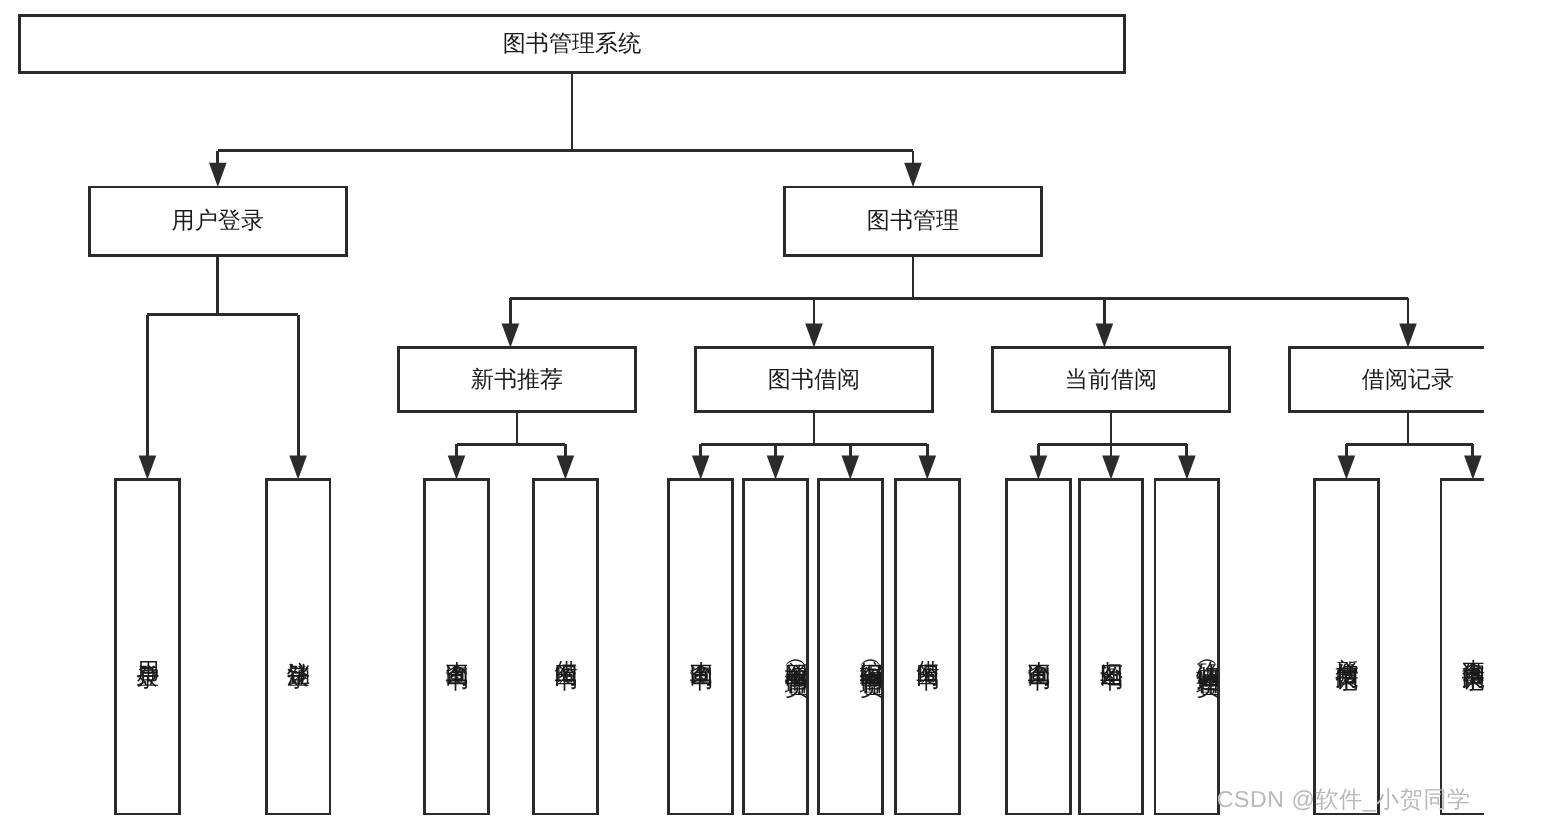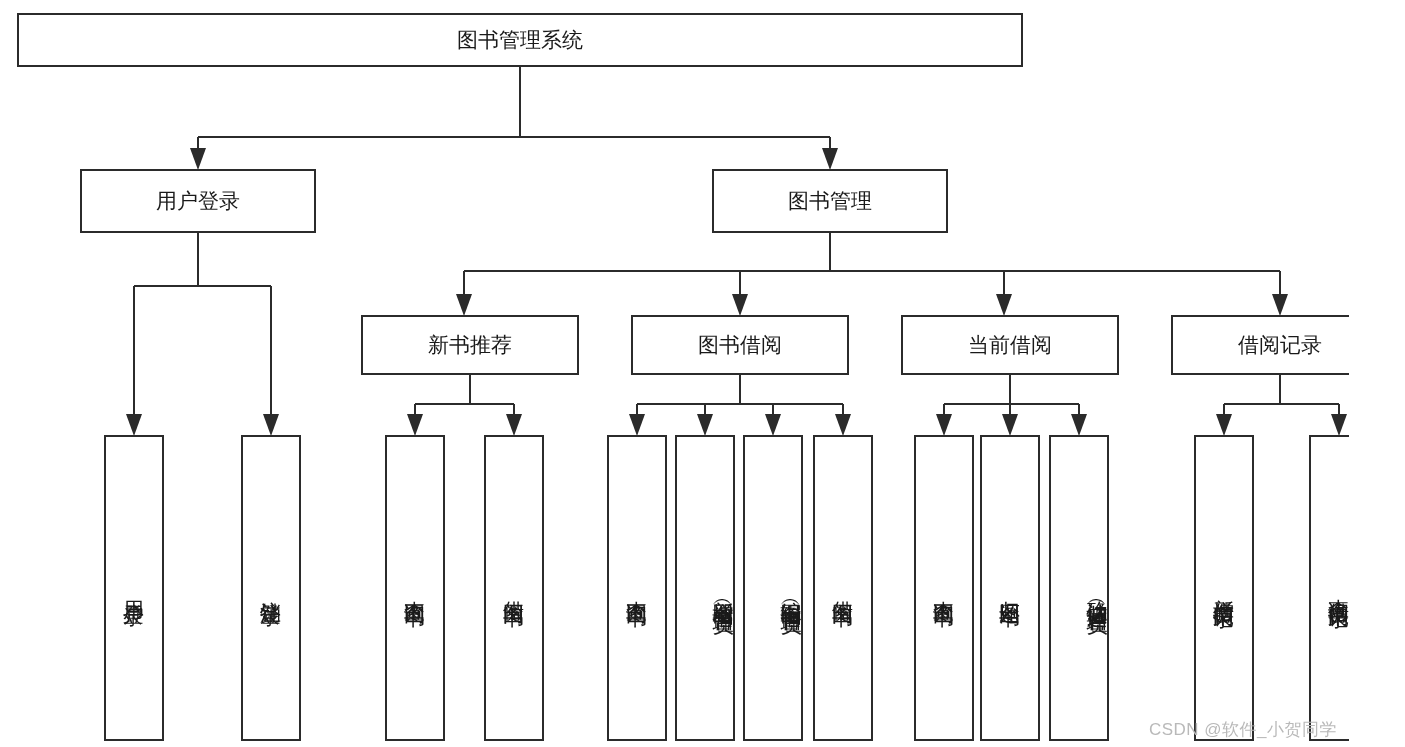--- a/index.html
+++ b/index.html
@@ -63,21 +63,21 @@
     letter-spacing: 2px;
     line-height: 1;
     pointer-events: none;
     box-sizing: border-box;
   }
   .watermark {
     position: absolute;
     right: 12px;
     bottom: 6px;
     font-family: "Liberation Sans", "DejaVu Sans", sans-serif;
-    font-size: 17px;
+    font-size: 21px;
     color: #b9b9b9;
     letter-spacing: 0.5px;
     white-space: nowrap;
     user-select: none;
   }
 </style>
 </head>
 <body>
 
 <div id="diagram-root">

